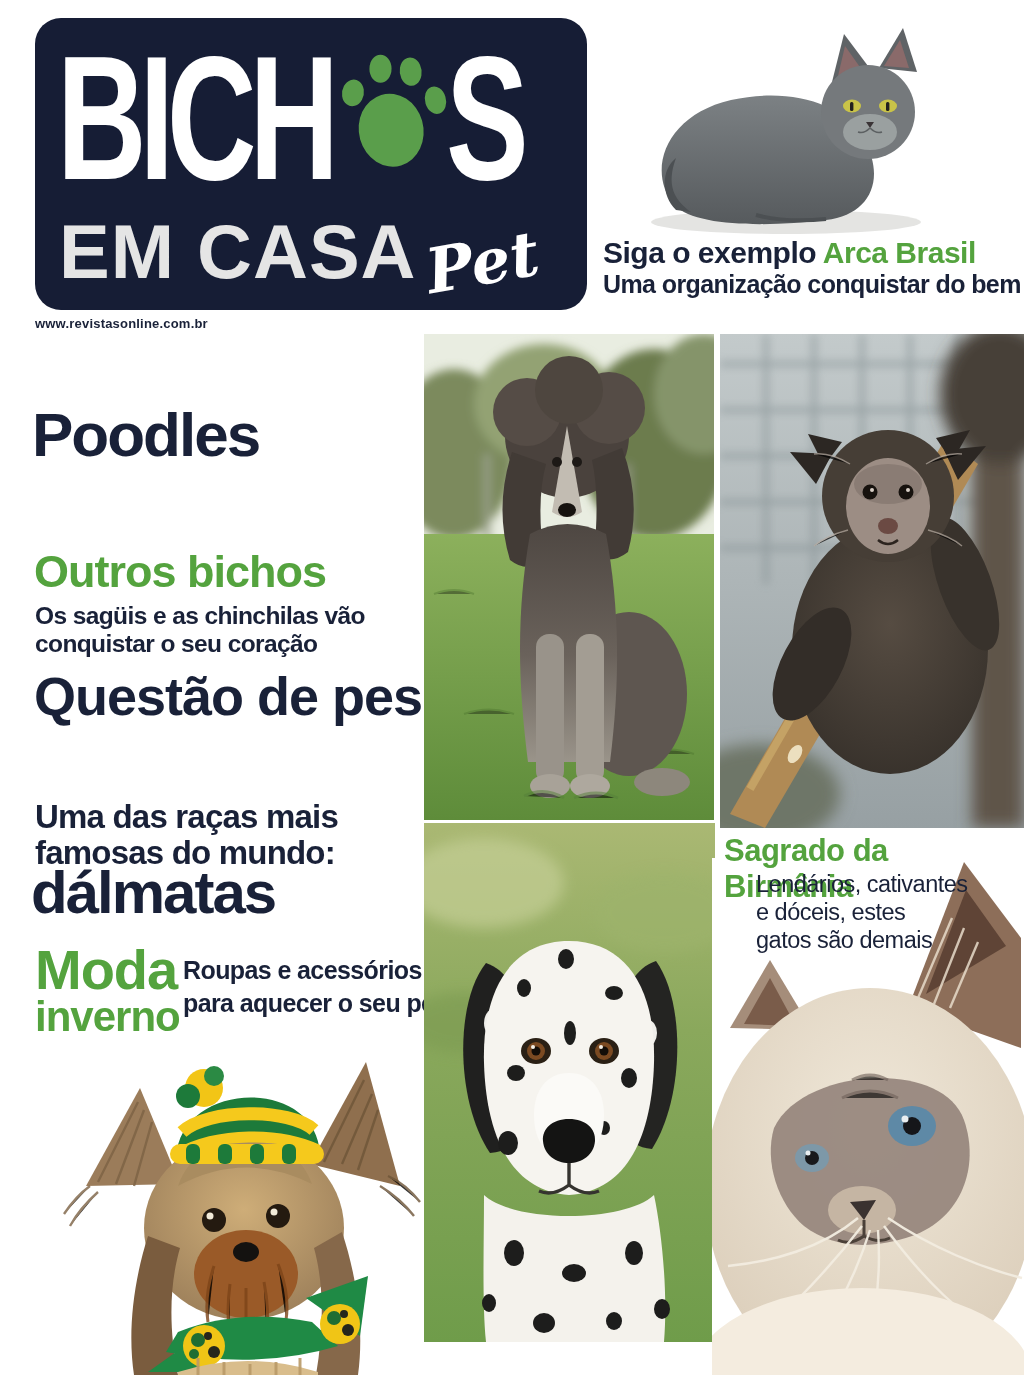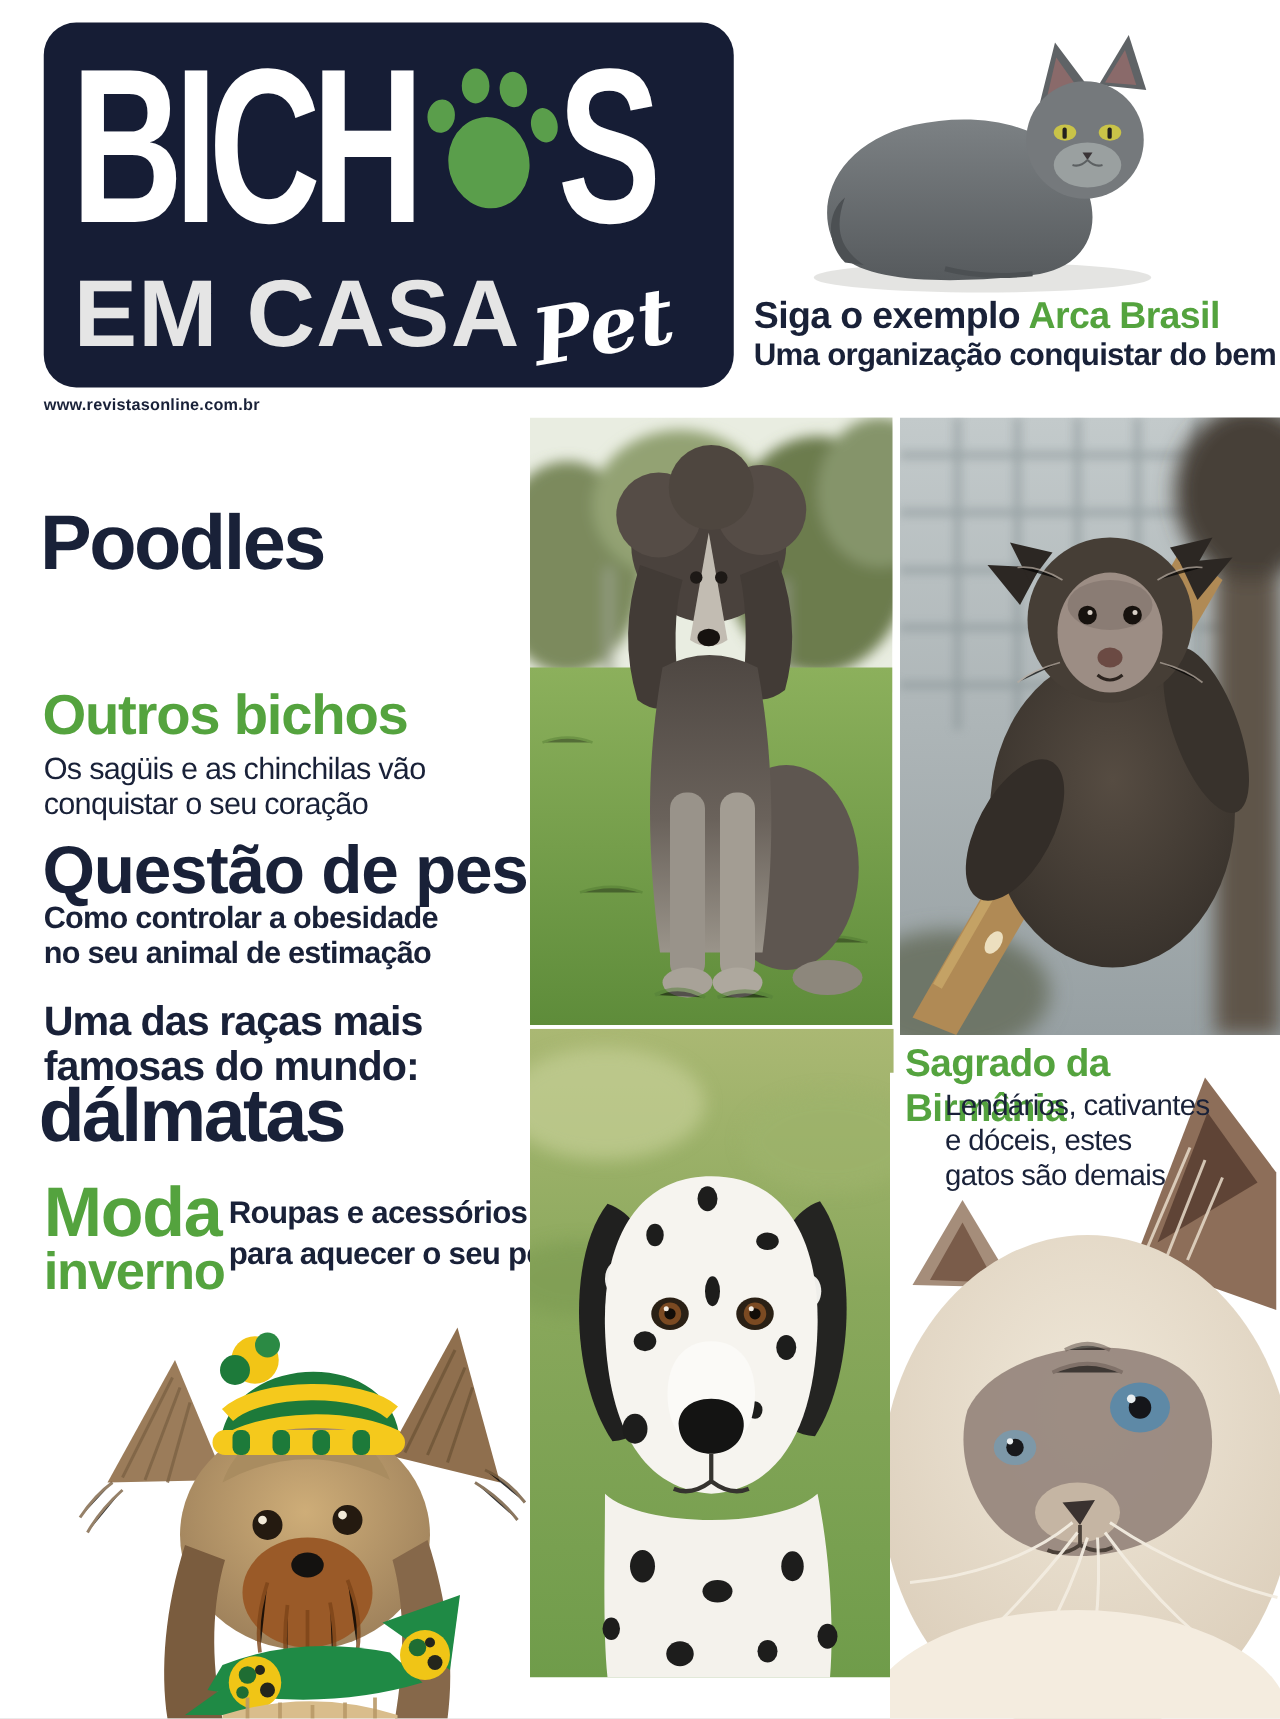--- a/index.html
+++ b/index.html
@@ -47,21 +47,21 @@
 
   
   .siga{left:603px;top:237px;width:420px;line-height:1.06;z-index:3;}
   .siga-l1{font-size:30px;font-weight:bold;letter-spacing:-.5px;}
   .siga-l2{font-size:25px;font-weight:bold;letter-spacing:-.6px;margin-top:2px;}
 
   
   .h-poodles{left:32px;top:404px;font-size:62px;font-weight:bold;letter-spacing:-2px;line-height:1;}
   .s-poodles{left:35px;top:477px;font-size:26px;font-weight:bold;line-height:1.13;letter-spacing:-.6px;}
   .h-outros{left:34px;top:549px;font-size:45px;font-weight:bold;letter-spacing:-1px;line-height:1;}
-  .s-outros{left:35px;top:602px;font-size:24.5px;font-weight:normal;line-height:1.15;letter-spacing:-.6px;}
+  .s-outros{left:35px;top:602px;font-size:24.5px;font-weight:bold;line-height:1.15;letter-spacing:-.6px;}
   .h-questao{left:34px;top:669px;font-size:54px;font-weight:bold;letter-spacing:-1px;line-height:1;}
   .s-questao{left:35px;top:721px;font-size:24.5px;font-weight:bold;line-height:1.15;letter-spacing:-.6px;}
   .k-dalmatas{left:35px;top:799px;font-size:33px;font-weight:bold;line-height:1.1;letter-spacing:-.8px;}
   .h-dalmatas{left:31px;top:863px;font-size:60px;font-weight:bold;letter-spacing:-2px;line-height:1;}
   .h-moda{left:35px;top:944px;line-height:.92;}
   .h-moda .l1{font-size:56px;font-weight:bold;letter-spacing:-1px;display:block;}
   .h-moda .l2{font-size:42px;font-weight:bold;letter-spacing:-1px;display:block;margin-top:2px;}
   .s-moda{left:183px;top:954px;font-size:25px;font-weight:bold;line-height:1.3;letter-spacing:-.6px;}
 
   
@@ -141,22 +141,20 @@
     <div class="siga-l2 navy">Uma organização conquistar do bem</div>
   </div>
 
   <div class="abs h-poodles navy">Poodles</div>
 
   <div class="abs h-outros green">Outros bichos</div>
   <div class="abs s-outros navy preline">Os sagüis e as chinchilas vão
 conquistar o seu coração</div>
 
   <div class="abs h-questao navy">Questão de peso</div>
-  <div class="abs s-questao navy preline">Como controlar a obesidade
-no seu animal de estimação</div>
 
   <div class="abs k-dalmatas navy preline">Uma das raças mais
 famosas do mundo:</div>
   <div class="abs h-dalmatas navy">dálmatas</div>
 
   <div class="abs h-moda">
     <span class="l1 green">Moda</span>
     <span class="l2 green">inverno</span>
   </div>
   <div class="abs s-moda navy preline">Roupas e acessórios

